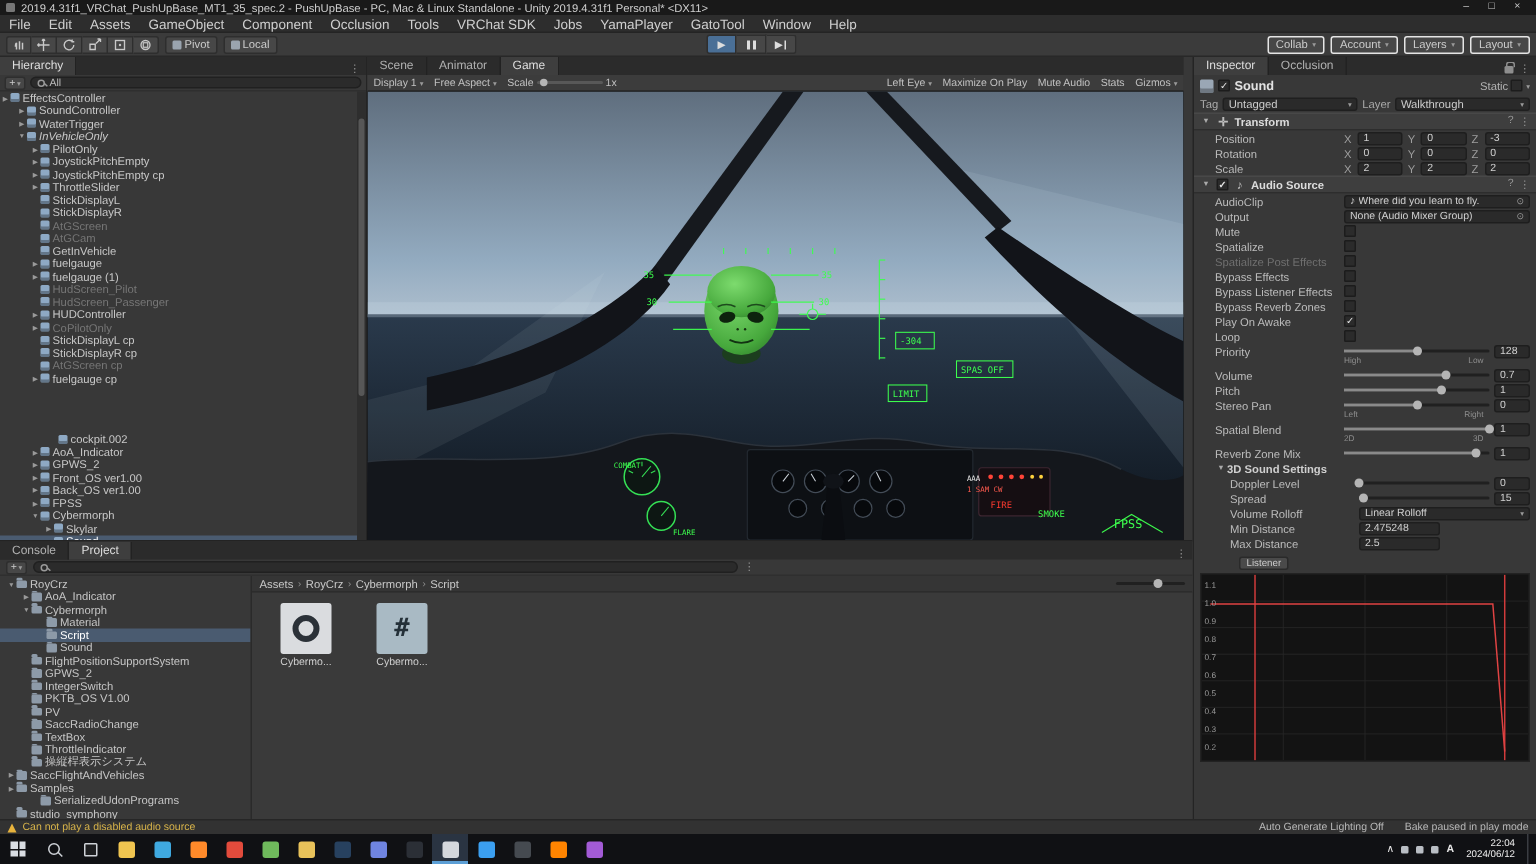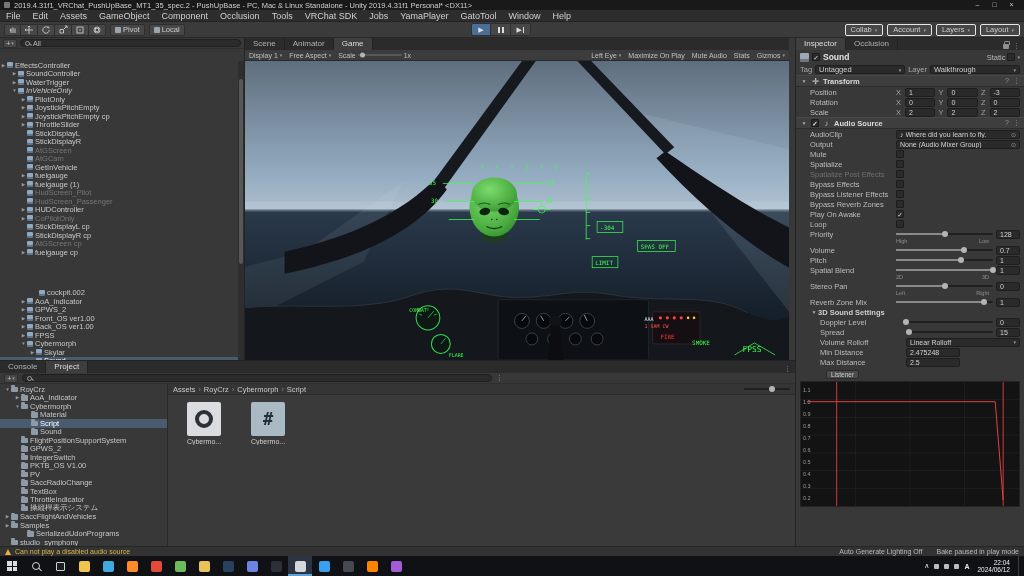--- a/index.html
+++ b/index.html
@@ -254,20 +254,26 @@
           <span class="caret">▾</span>
         </div>
       <div class="tb-dd">
           <span>Layout</span>
           <span class="caret">▾</span>
         </div>
     </div>
   </div>
 
   <div id="hierarchy">
+    <div class="panel-tabs">
+      <div class="tab active">Hierarchy</div>
+      <div class="tabs-right">
+          <span>⋮</span>
+        </div>
+    </div>
     <div id="hier-search-row">
       <div class="plusbtn">+<span class="caret">▾</span></div>
       <div class="searchfield">
         <span class="mag"></span>
         <span>All</span>
       </div>
     </div>
     <div id="hierarchy-list">
         <div class="hrow" style="">
           <span class="tri">▶</span>
@@ -821,48 +827,48 @@
               <div class="slider">
                 <div class="sfill" style="width: 67%;"></div>
                 <div class="sthumb" style="left: 67%;"></div>
               </div>
               <div class="field val">1</div>
             </div>
           </div>
         </div>
         <div>
           <div class="irow">
+            <div class="ilabel">Stereo Pan</div>
+            <div class="ictl">
+              <div class="slider">
+                <div class="sfill" style="width: 50%;"></div>
+                <div class="sthumb" style="left: 50%;"></div>
+              </div>
+              <div class="field val">0</div>
+            </div>
+          </div>
+          <div class="subrow">
+            <span>Left</span>
+            <span>Right</span>
+          </div>
+        </div>
+        <div>
+          <div class="irow">
             <div class="ilabel">Spatial Blend</div>
             <div class="ictl">
               <div class="slider">
                 <div class="sfill" style="width: 100%;"></div>
                 <div class="sthumb" style="left: 100%;"></div>
               </div>
               <div class="field val">1</div>
             </div>
           </div>
           <div class="subrow">
             <span>2D</span>
             <span>3D</span>
-          </div>
-        </div>
-        <div>
-          <div class="irow">
-            <div class="ilabel">Stereo Pan</div>
-            <div class="ictl">
-              <div class="slider">
-                <div class="sfill" style="width: 50%;"></div>
-                <div class="sthumb" style="left: 50%;"></div>
-              </div>
-              <div class="field val">0</div>
-            </div>
-          </div>
-          <div class="subrow">
-            <span>Left</span>
-            <span>Right</span>
           </div>
         </div>
         <div>
           <div class="irow">
             <div class="ilabel">Reverb Zone Mix</div>
             <div class="ictl">
               <div class="slider">
                 <div class="sfill" style="width: 91%;"></div>
                 <div class="sthumb" style="left: 91%;"></div>
               </div>

